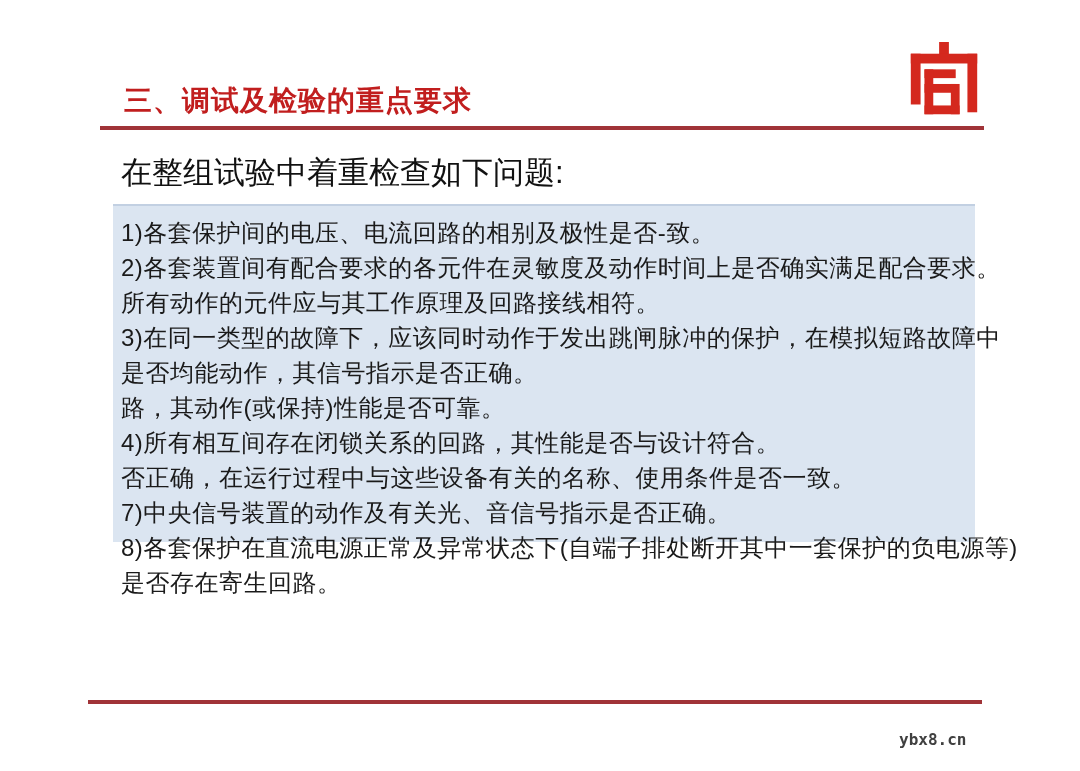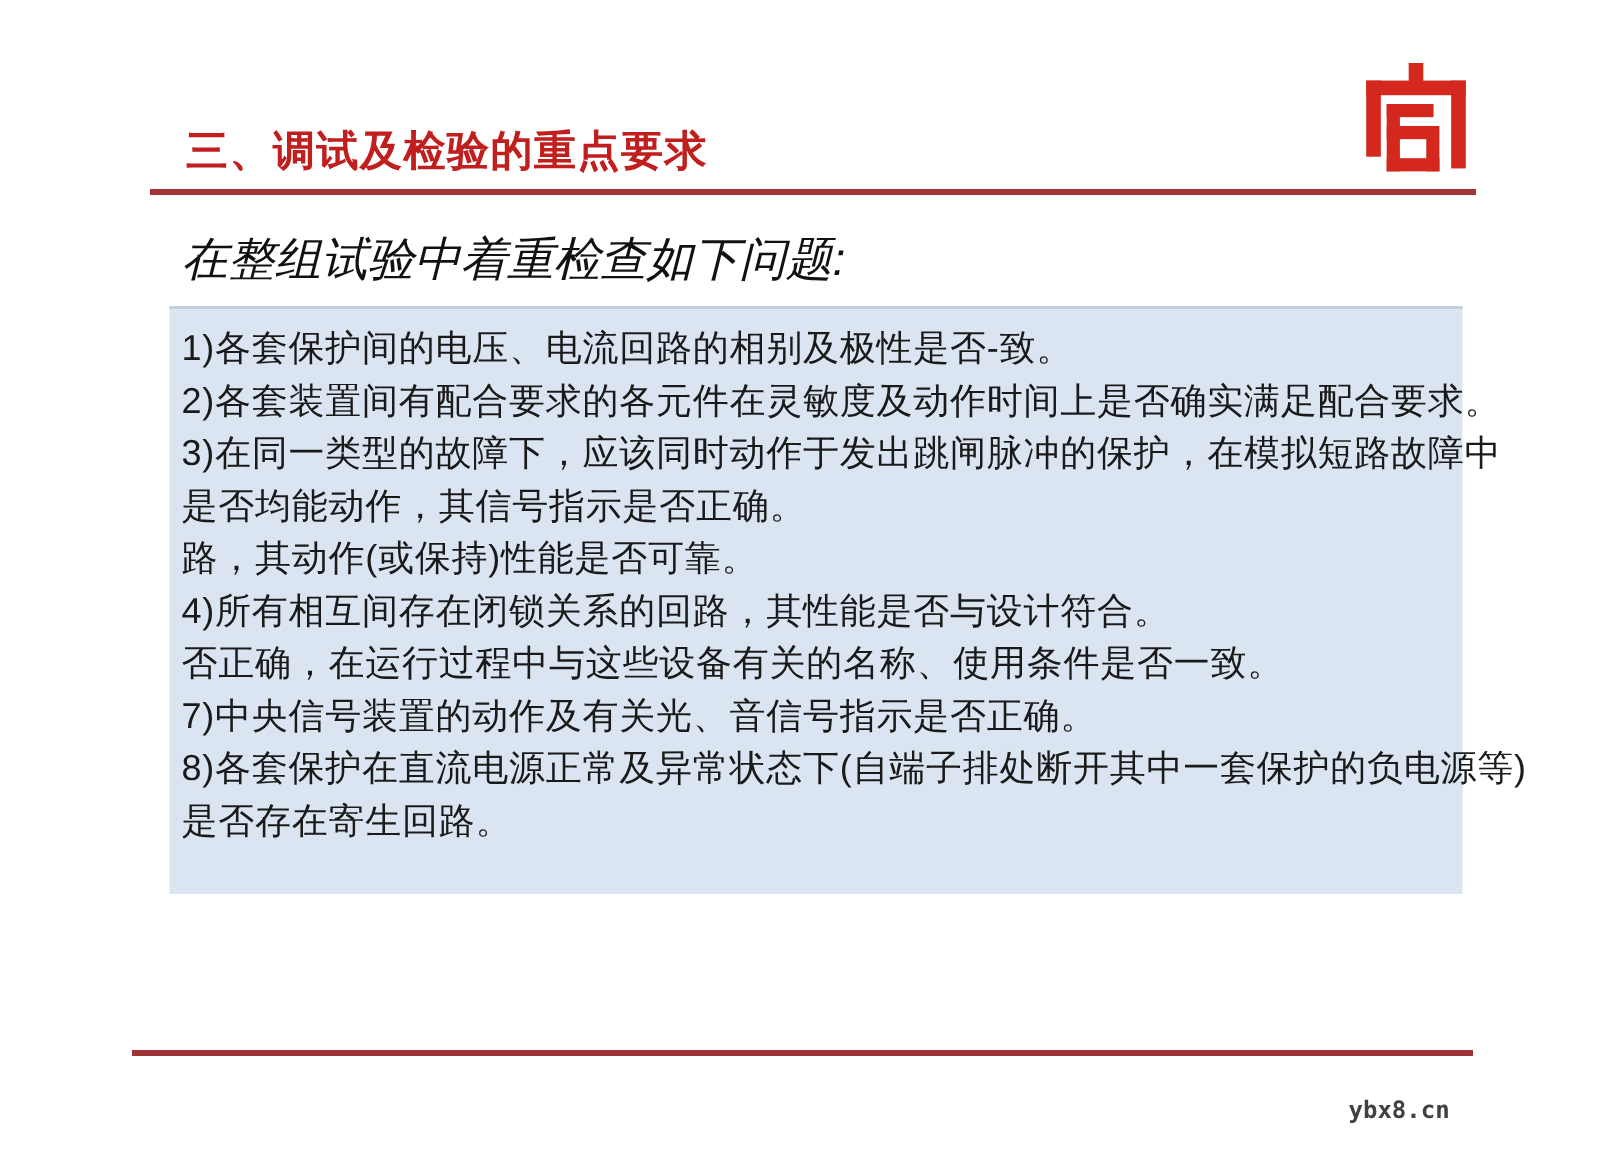--- a/index.html
+++ b/index.html
@@ -48,28 +48,27 @@
     width: 82px;
     height: 82px;
   }
   .subtitle {
     position: absolute;
     left: 121px;
     top: 152px;
     font-size: 31px;
     color: #111111;
     white-space: nowrap;
-    font-style: italic;
   }
   .content-box {
     position: absolute;
     left: 113px;
     top: 204px;
     width: 862px;
-    height: 392px;
+    height: 338px;
     background: #DBE5F1;
     border-top: 2px solid #C2D0E2;
     box-sizing: border-box;
     padding: 9px 6px 0 8px;
   }
   .checklist-line {
     font-size: 24px;
     line-height: 35px;
     color: #1A1A1A;
     white-space: nowrap;
@@ -109,20 +108,21 @@
         <rect x="49" y="43" width="9" height="31"></rect>
       </g>
     </svg>
   </div>
 
   <div class="subtitle">在整组试验中着重检查如下问题:</div>
 
   <div class="content-box">
     <div class="checklist-line">1)各套保护间的电压、电流回路的相别及极性是否-致。</div>
     <div class="checklist-line">2)各套装置间有配合要求的各元件在灵敏度及动作时间上是否确实满足配合要求。</div>
+    <div class="checklist-line">所有动作的元件应与其工作原理及回路接线相符。</div>
     <div class="checklist-line">3)在同一类型的故障下，应该同时动作于发出跳闸脉冲的保护，在模拟短路故障中</div>
     <div class="checklist-line">是否均能动作，其信号指示是否正确。</div>
     <div class="checklist-line">路，其动作(或保持)性能是否可靠。</div>
     <div class="checklist-line">4)所有相互间存在闭锁关系的回路，其性能是否与设计符合。</div>
     <div class="checklist-line">否正确，在运行过程中与这些设备有关的名称、使用条件是否一致。</div>
     <div class="checklist-line">7)中央信号装置的动作及有关光、音信号指示是否正确。</div>
     <div class="checklist-line">8)各套保护在直流电源正常及异常状态下(自端子排处断开其中一套保护的负电源等)</div>
     <div class="checklist-line">是否存在寄生回路。</div>
   </div>
 

